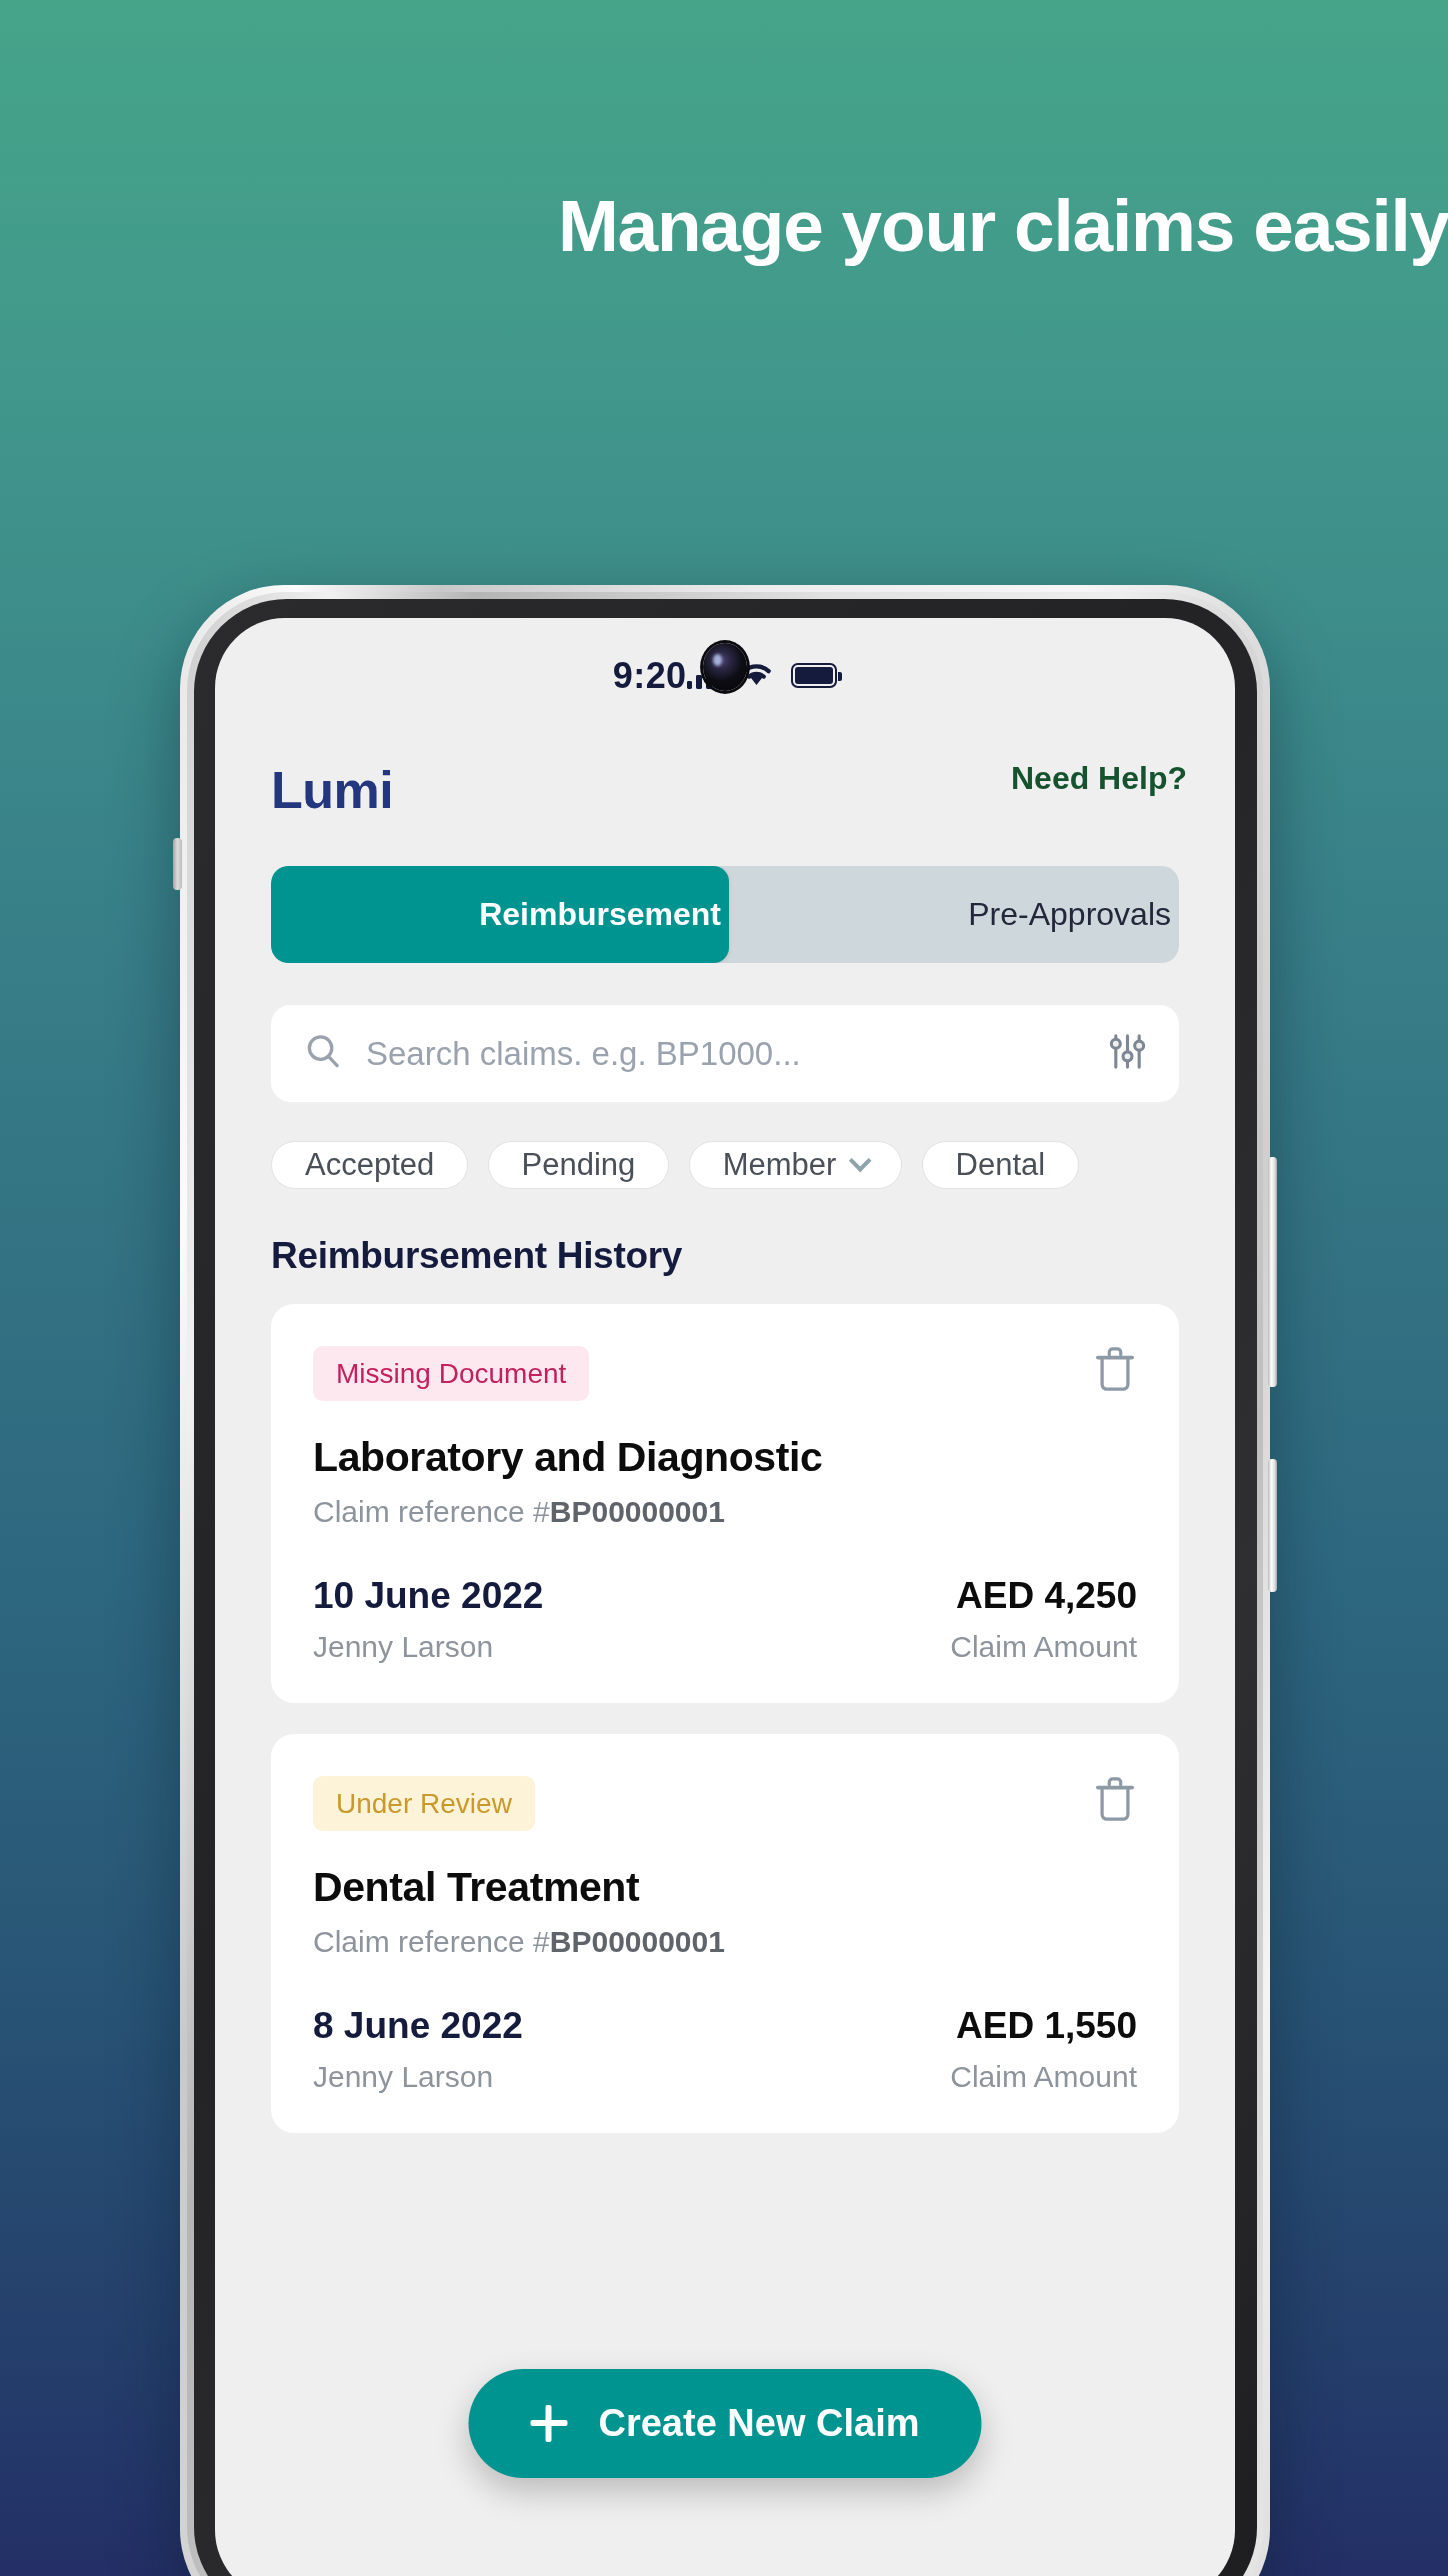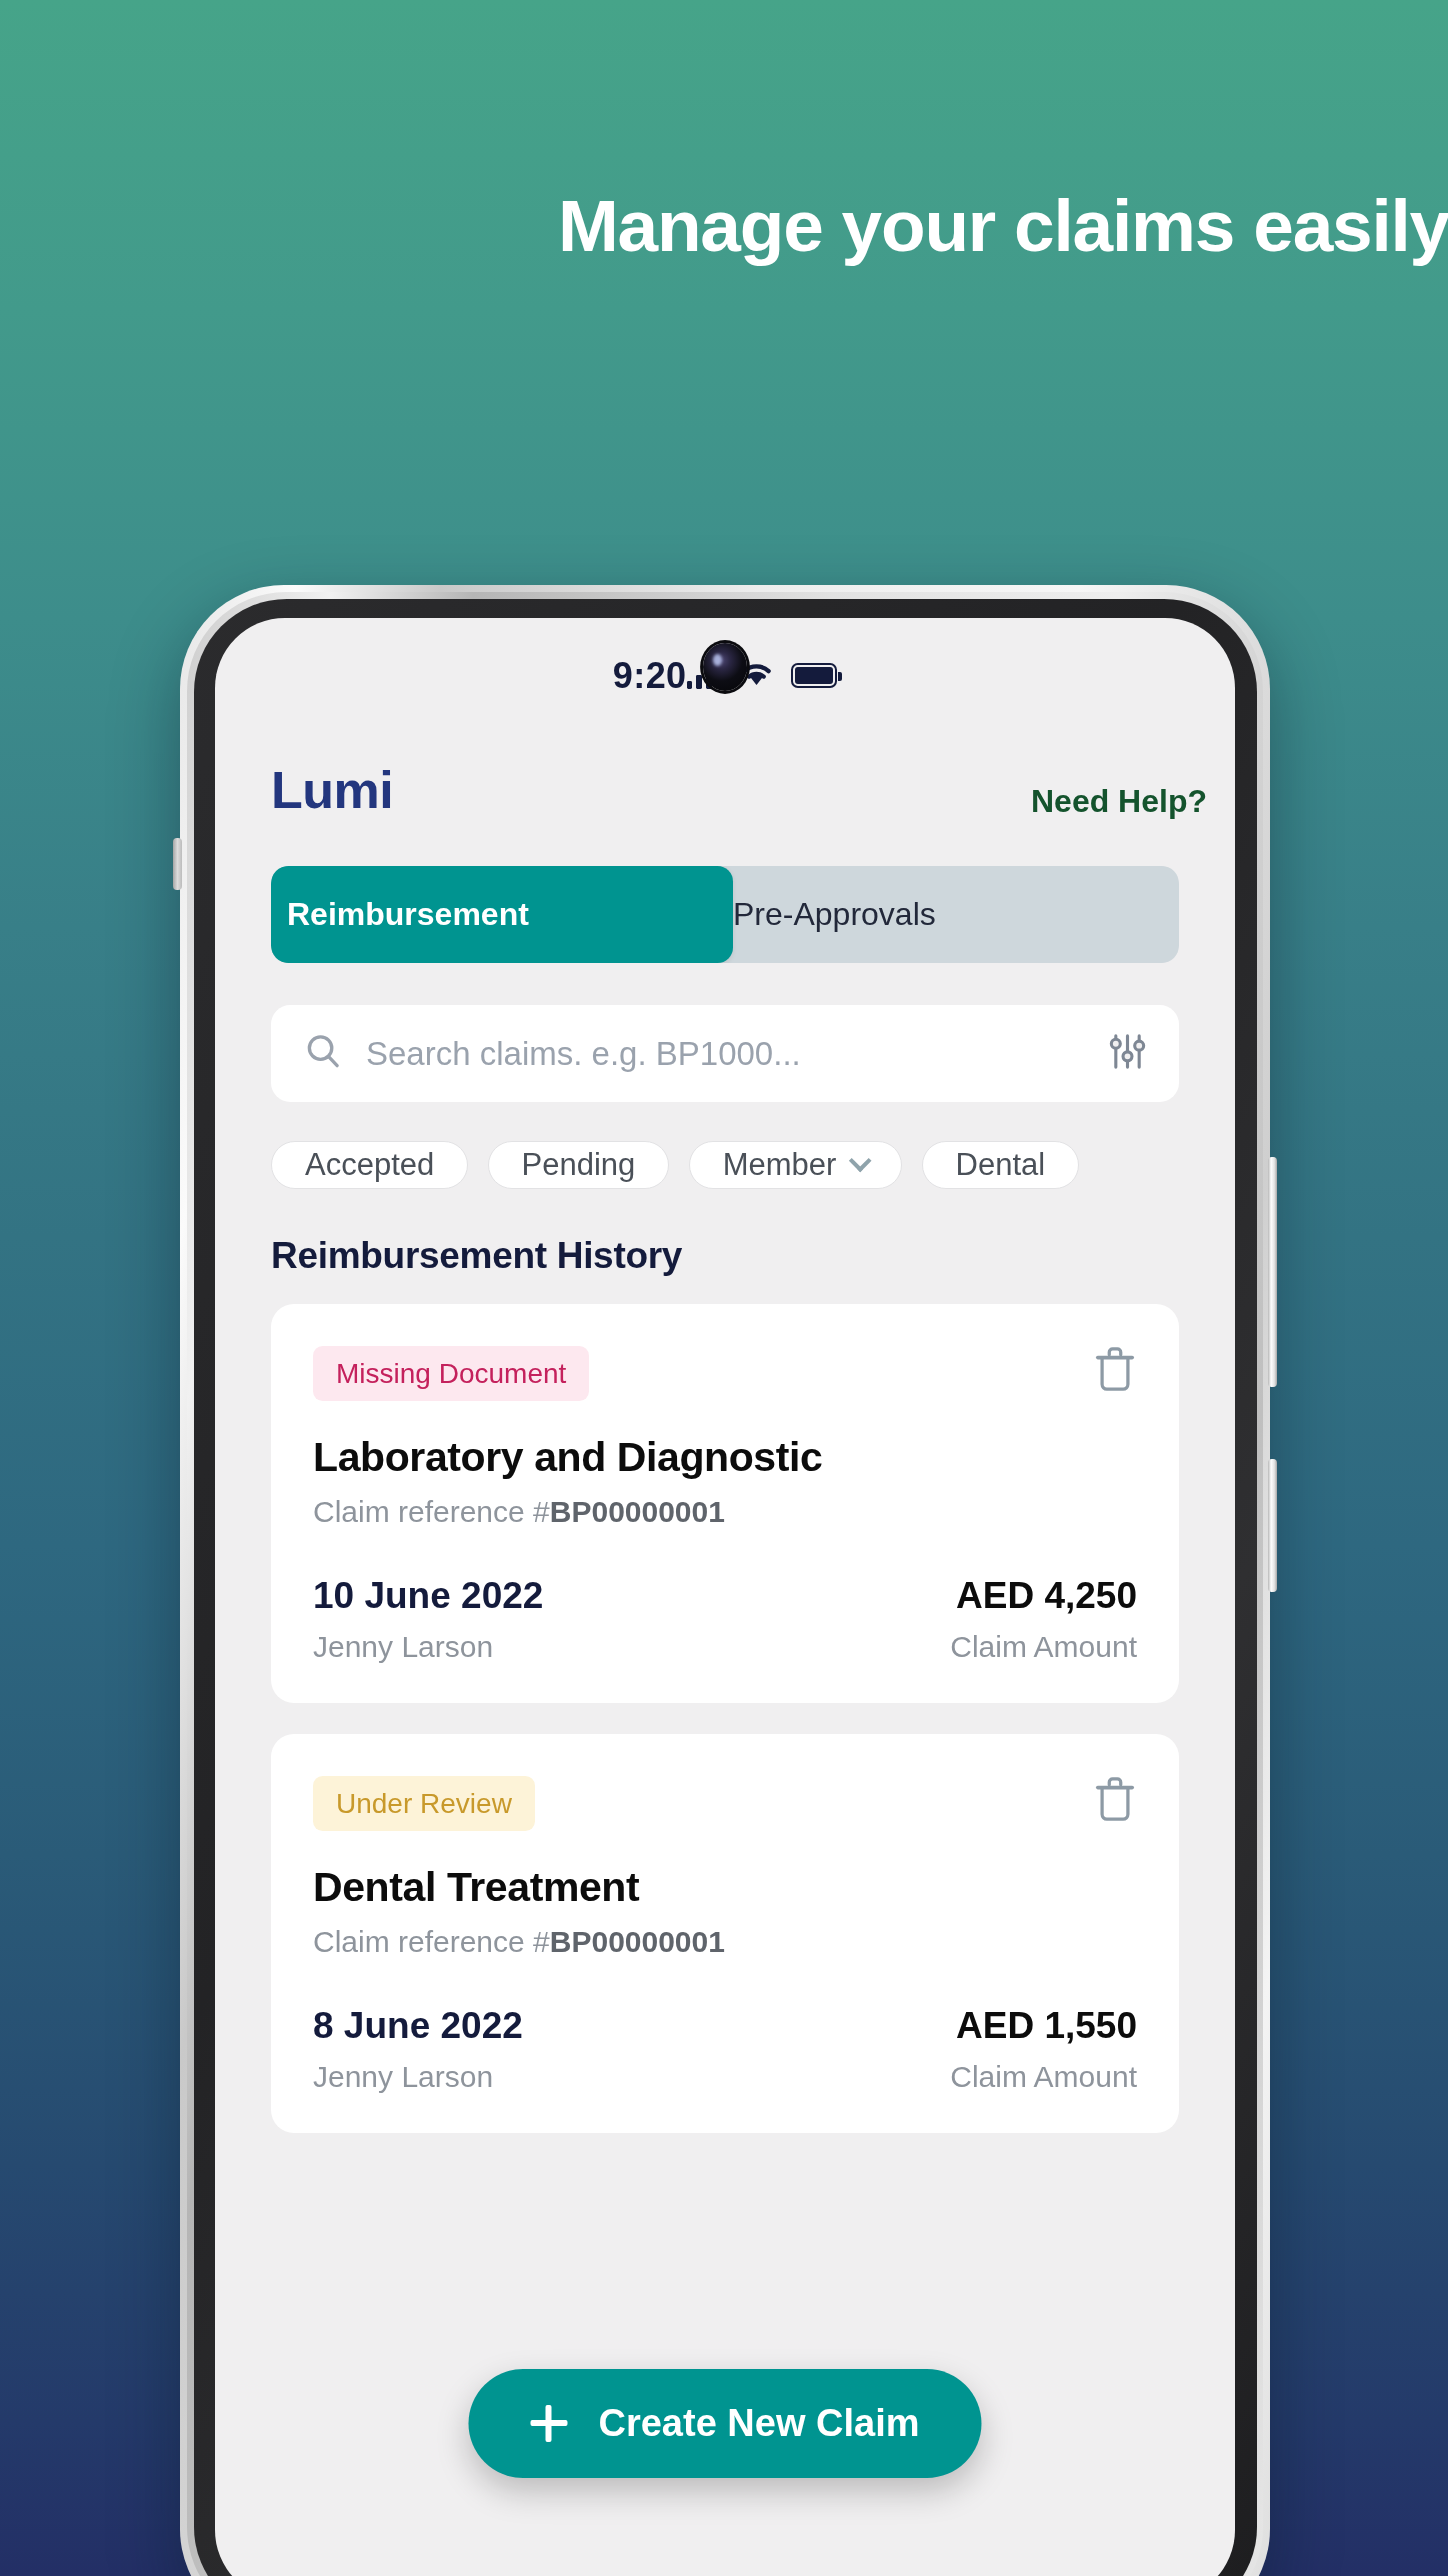--- a/index.html
+++ b/index.html
@@ -175,23 +175,23 @@
   .battery i {
     display: block;
     width: 100%; height: 100%;
     background: #141b3c;
     border-radius: 2.9px;
   }
 
   
   .app-header {
     display: flex;
-    align-items: flex-end;
+    align-items: flex-start;
     justify-content: space-between;
-    padding: 42px 28px 0 56px;
+    padding: 42px 48px 0 56px;
   }
   .brand {
     font-size: 52px;
     font-weight: 700;
     color: #23367e;
     letter-spacing: -0.5px;
   }
   .help-link {
     font-size: 32px;
     font-weight: 700;
@@ -200,22 +200,22 @@
 
   
   .seg-tabs {
     display: flex;
     margin: 46px 56px 0 56px;
     border-radius: 17.4px;
     overflow: hidden;
   }
   .seg-tab {
     flex: 1;
-    text-align: left;
-    padding: 30px 16px;
+    text-align: right;
+    padding: 30px 8px;
     font-size: 32px;
     color: #22283a;
   }
   .seg-tab.active {
     background: #009490;
     color: #ffffff;
     font-weight: 700;
     border-radius: 15.5px;
     position: relative;
     z-index: 2;

